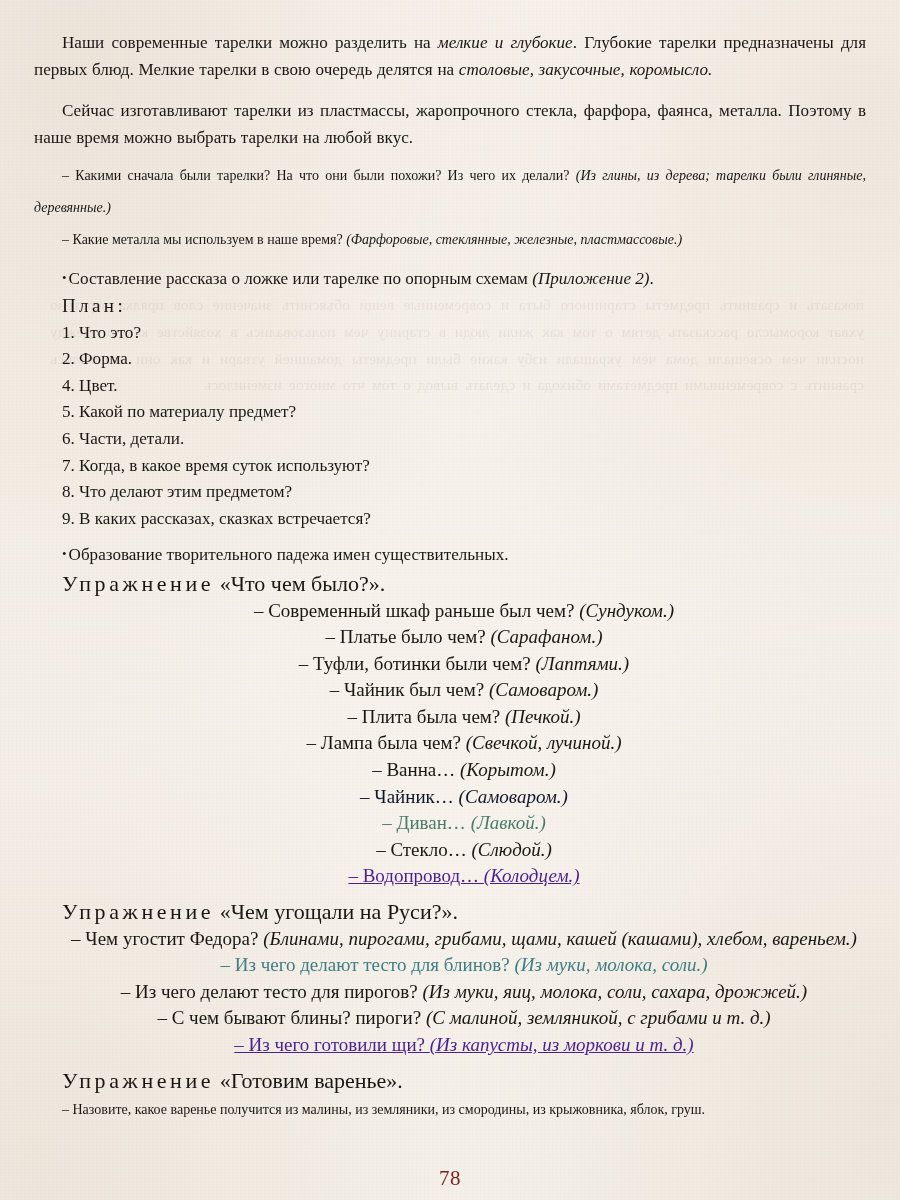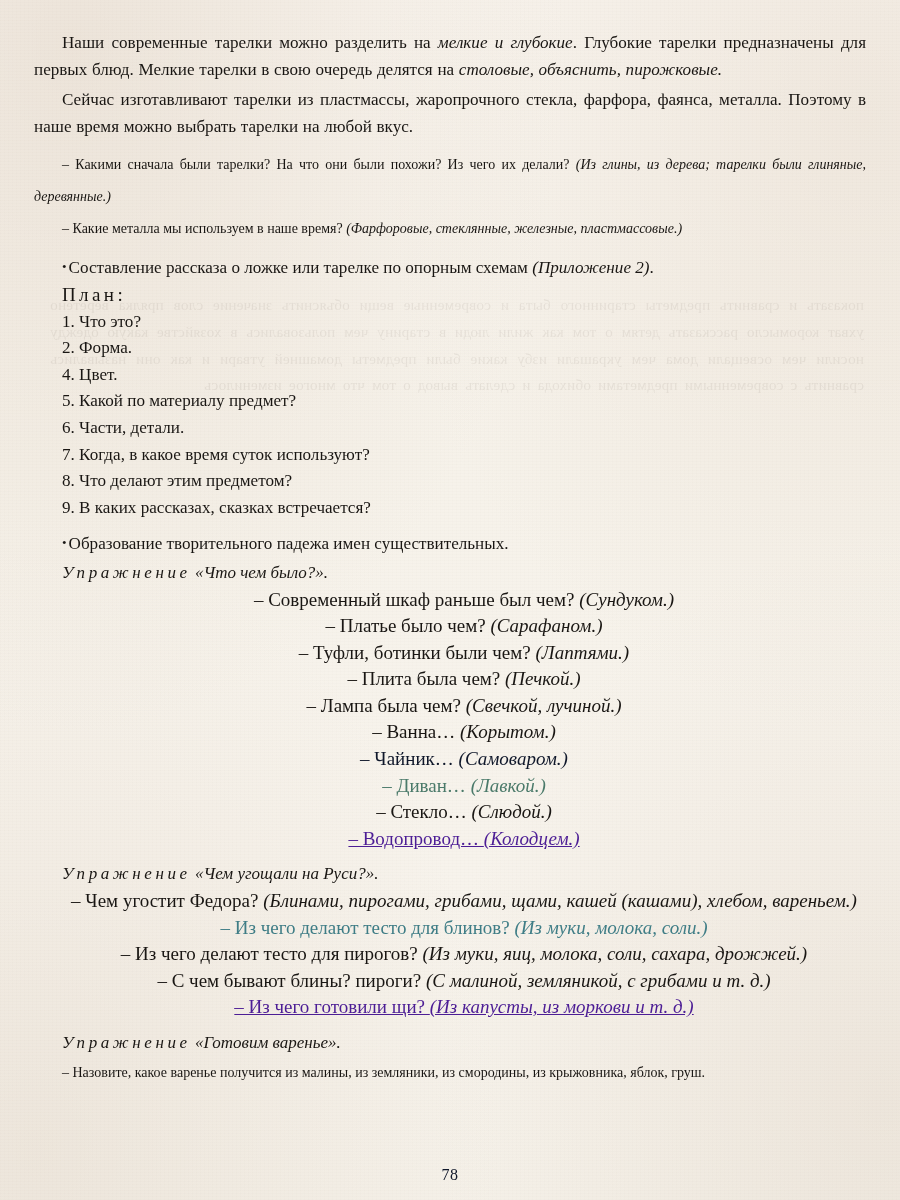--- a/index.html
+++ b/index.html
@@ -74,21 +74,21 @@
   }
 
   .para {
     text-align: justify;
     text-indent: 28px;
     font-size: 17.1px;
     line-height: 26.6px;
     hyphens: manual;
     word-spacing: .4px;
   }
-  .para + .para { margin-top: 4px; }
+  .para + .para { margin-top: 15px; }
 
   .blk { margin-top: 9px; }
 
   
   .bullet {
     text-indent: 28px;
     font-size: 17.1px;
     line-height: 26.6px;
     text-align: left;
   }
@@ -108,22 +108,21 @@
   
   .dashline {
     text-align: center;
     text-indent: 28px;
     font-size: 19px;
     line-height: 26.6px;
     white-space: nowrap;
   }
 
   .exhdr {
-    font-style: italic;
-    font-size: 17px;
+    font-size: 22px;
     line-height: 26.6px;
     text-indent: 28px;
     margin-top: 7px;
   }
   .exhdr .spaced {
     letter-spacing: 3.6px;
   }
 
   .plan-label {
     font-size: 19px;
@@ -139,42 +138,42 @@
   }
 
   i, .it { font-style: italic; }
 
   .pagenum {
     position: absolute;
     left: 0;
     right: 0;
     top: 1166px;
     text-align: center;
-    font-size: 16px;
-    color: #0f172a;
+    font-size: 21px;
+    color: #7f1d1d;
     letter-spacing: .5px;
   }
 
   
   .tint-green { color: #4b7a6a; }
   .tint-teal  { color: #3f7d86; }
   .tint-faint { color: #4c1d95; text-decoration: underline; }
   .tint-olive { color: #0f172a; }
 </style>
 </head>
 <body>
 
 <div class="paper"></div>
 <div class="bleed">показать и сравнить предметы старинного быта и современные вещи объяснить значение слов прялка веретено ухват коромысло рассказать детям о том как жили люди в старину чем пользовались в хозяйстве какую одежду носили чем освещали дома чем украшали избу какие были предметы домашней утвари и как они назывались сравнить с современными предметами обихода и сделать вывод о том что многое изменилось</div>
 <div class="grain"></div>
 
 <div class="page">
   <div class="content">
 
-    <p class="para"><span>Наши современные тарелки можно разделить на </span><i>мелкие и глубокие</i><span>. Глубокие тарелки предназначены для первых блюд. Мелкие тарелки в свою очередь делятся на </span><i>столовые, объяснить, пирожковые.</i></p>
+    <p class="para"><span>Наши современные тарелки можно разделить на </span><i>мелкие и глубокие</i><span>. Глубокие тарелки предназначены для первых блюд. Мелкие тарелки в свою очередь делятся на </span><i>столовые, закусочные, коромысло.</i></p>
 
     <p class="para">Сейчас изготавливают тарелки из пластмассы, жаропрочного стекла, фарфора, фаянса, металла. Поэтому в наше время можно выбрать тарелки на любой вкус.</p>
 
     <div class="blk">
       <div class="dash"><span>– Какими сначала были тарелки? На что они были похожи? Из чего их делали? </span><i>(Из глины, из дерева; тарелки были глиняные, деревянные.)</i></div>
       <div class="dash"><span>– Какие металла мы используем в наше время? </span><i>(Фарфоровые, стеклянные, железные, пластмассовые.)</i></div>
     </div>
 
     <div class="blk">
       <div class="bullet"><span class="dot">•</span><span>Составление рассказа о ложке или тарелке по опорным схемам </span><i>(Приложение 2)</i><span>.</span></div>
@@ -189,20 +188,21 @@
       <div class="num">9. В каких рассказах, сказках встречается?</div>
     </div>
 
     <div class="blk">
       <div class="bullet"><span class="dot">•</span><span>Образование творительного падежа имен существительных.</span></div>
       <div class="exhdr" style="margin-top:2px"><span class="spaced">Упражнение</span><span> «Что чем было?».</span></div>
 
       <div class="dashline"><span>– Современный шкаф раньше был чем? </span><i>(Сундуком.)</i></div>
       <div class="dashline"><span>– Платье было чем? </span><i>(Сарафаном.)</i></div>
       <div class="dashline"><span>– Туфли, ботинки были чем? </span><i>(Лаптями.)</i></div>
+      <div class="dashline"><span>– Чайник был чем? </span><i>(Самоваром.)</i></div>
       <div class="dashline"><span>– Плита была чем? </span><i>(Печкой.)</i></div>
       <div class="dashline"><span>– Лампа была чем? </span><i>(Свечкой, лучиной.)</i></div>
       <div class="dashline"><span>– Ванна… </span><i>(Корытом.)</i></div>
       <div class="dashline tint-olive"><span>– Чайник… </span><i>(Самоваром.)</i></div>
       <div class="dashline tint-green"><span>– Диван… </span><i>(Лавкой.)</i></div>
       <div class="dashline"><span>– Стекло… </span><i>(Слюдой.)</i></div>
       <div class="dashline tint-faint"><span>– Водопровод… </span><i>(Колодцем.)</i></div>
     </div>
 
     <div class="blk">

